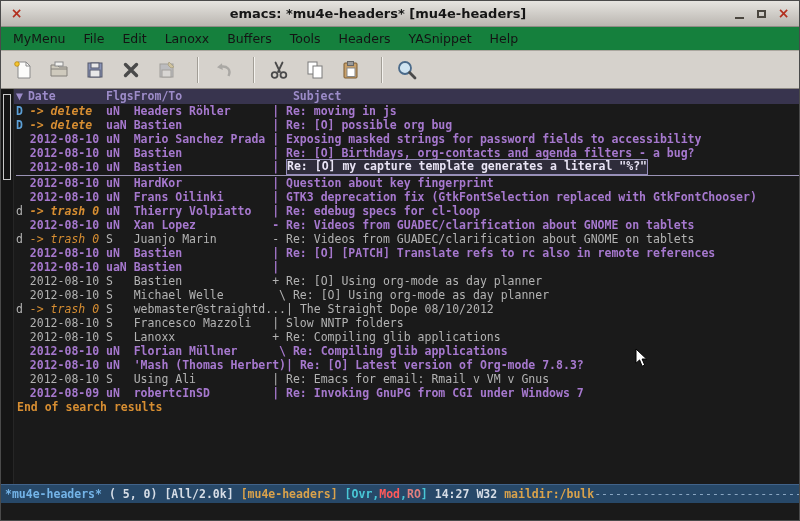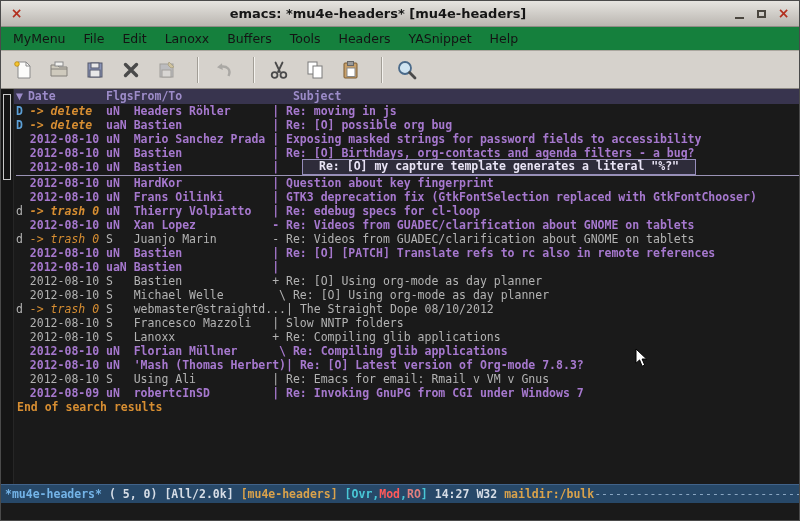--- a/index.html
+++ b/index.html
@@ -53,21 +53,21 @@
   .col-date{width:11ch;}
   .col-flags{width:4ch;}
   .col-from{min-width:20ch;}
   .col-sep{min-width:2ch;}
   .col-subject{flex:0 1 auto;}
   .marked{color:var(--marked,#d78e32);font-style:italic;}
   .mark-D{color:var(--mark-delete,#5c9fd6);}
   .mark-d{color:var(--read,#b3b3b3);font-weight:normal;}
   .msg-row.current{border-bottom:1px solid #9a93b5;height:15px;}
   .msg-row.current .col-subject{border:1px solid #968dbb;background:#2e2c3a;color:#e9e4f5;
-                                margin-top:-1px;padding:0 16px;line-height:13px;margin-left:16px;}
+                                margin-top:-1px;padding:0 0;line-height:13px;}
   .end-line{height:14px;line-height:14px;color:var(--marked,#d78e32);font-weight:bold;padding-left:1px;}
   
   .mode-line{height:18px;line-height:18px;flex:none;background:var(--modeline-bg,#274868);
              border-top:1px solid #41638a;color:#cdd7e3;font-family:"DejaVu Sans Mono",monospace;
              font-size:11.5px;font-weight:bold;white-space:pre;overflow:hidden;padding-left:4px;}
   .sp{margin-left:7px;}
   .ml-buffer{color:#74b4e8;}
   .ml-plain{color:#d6dde6;}
   .ml-mode{color:#d9a24b;}
   .ml-cyan{color:#49c7d6;}

